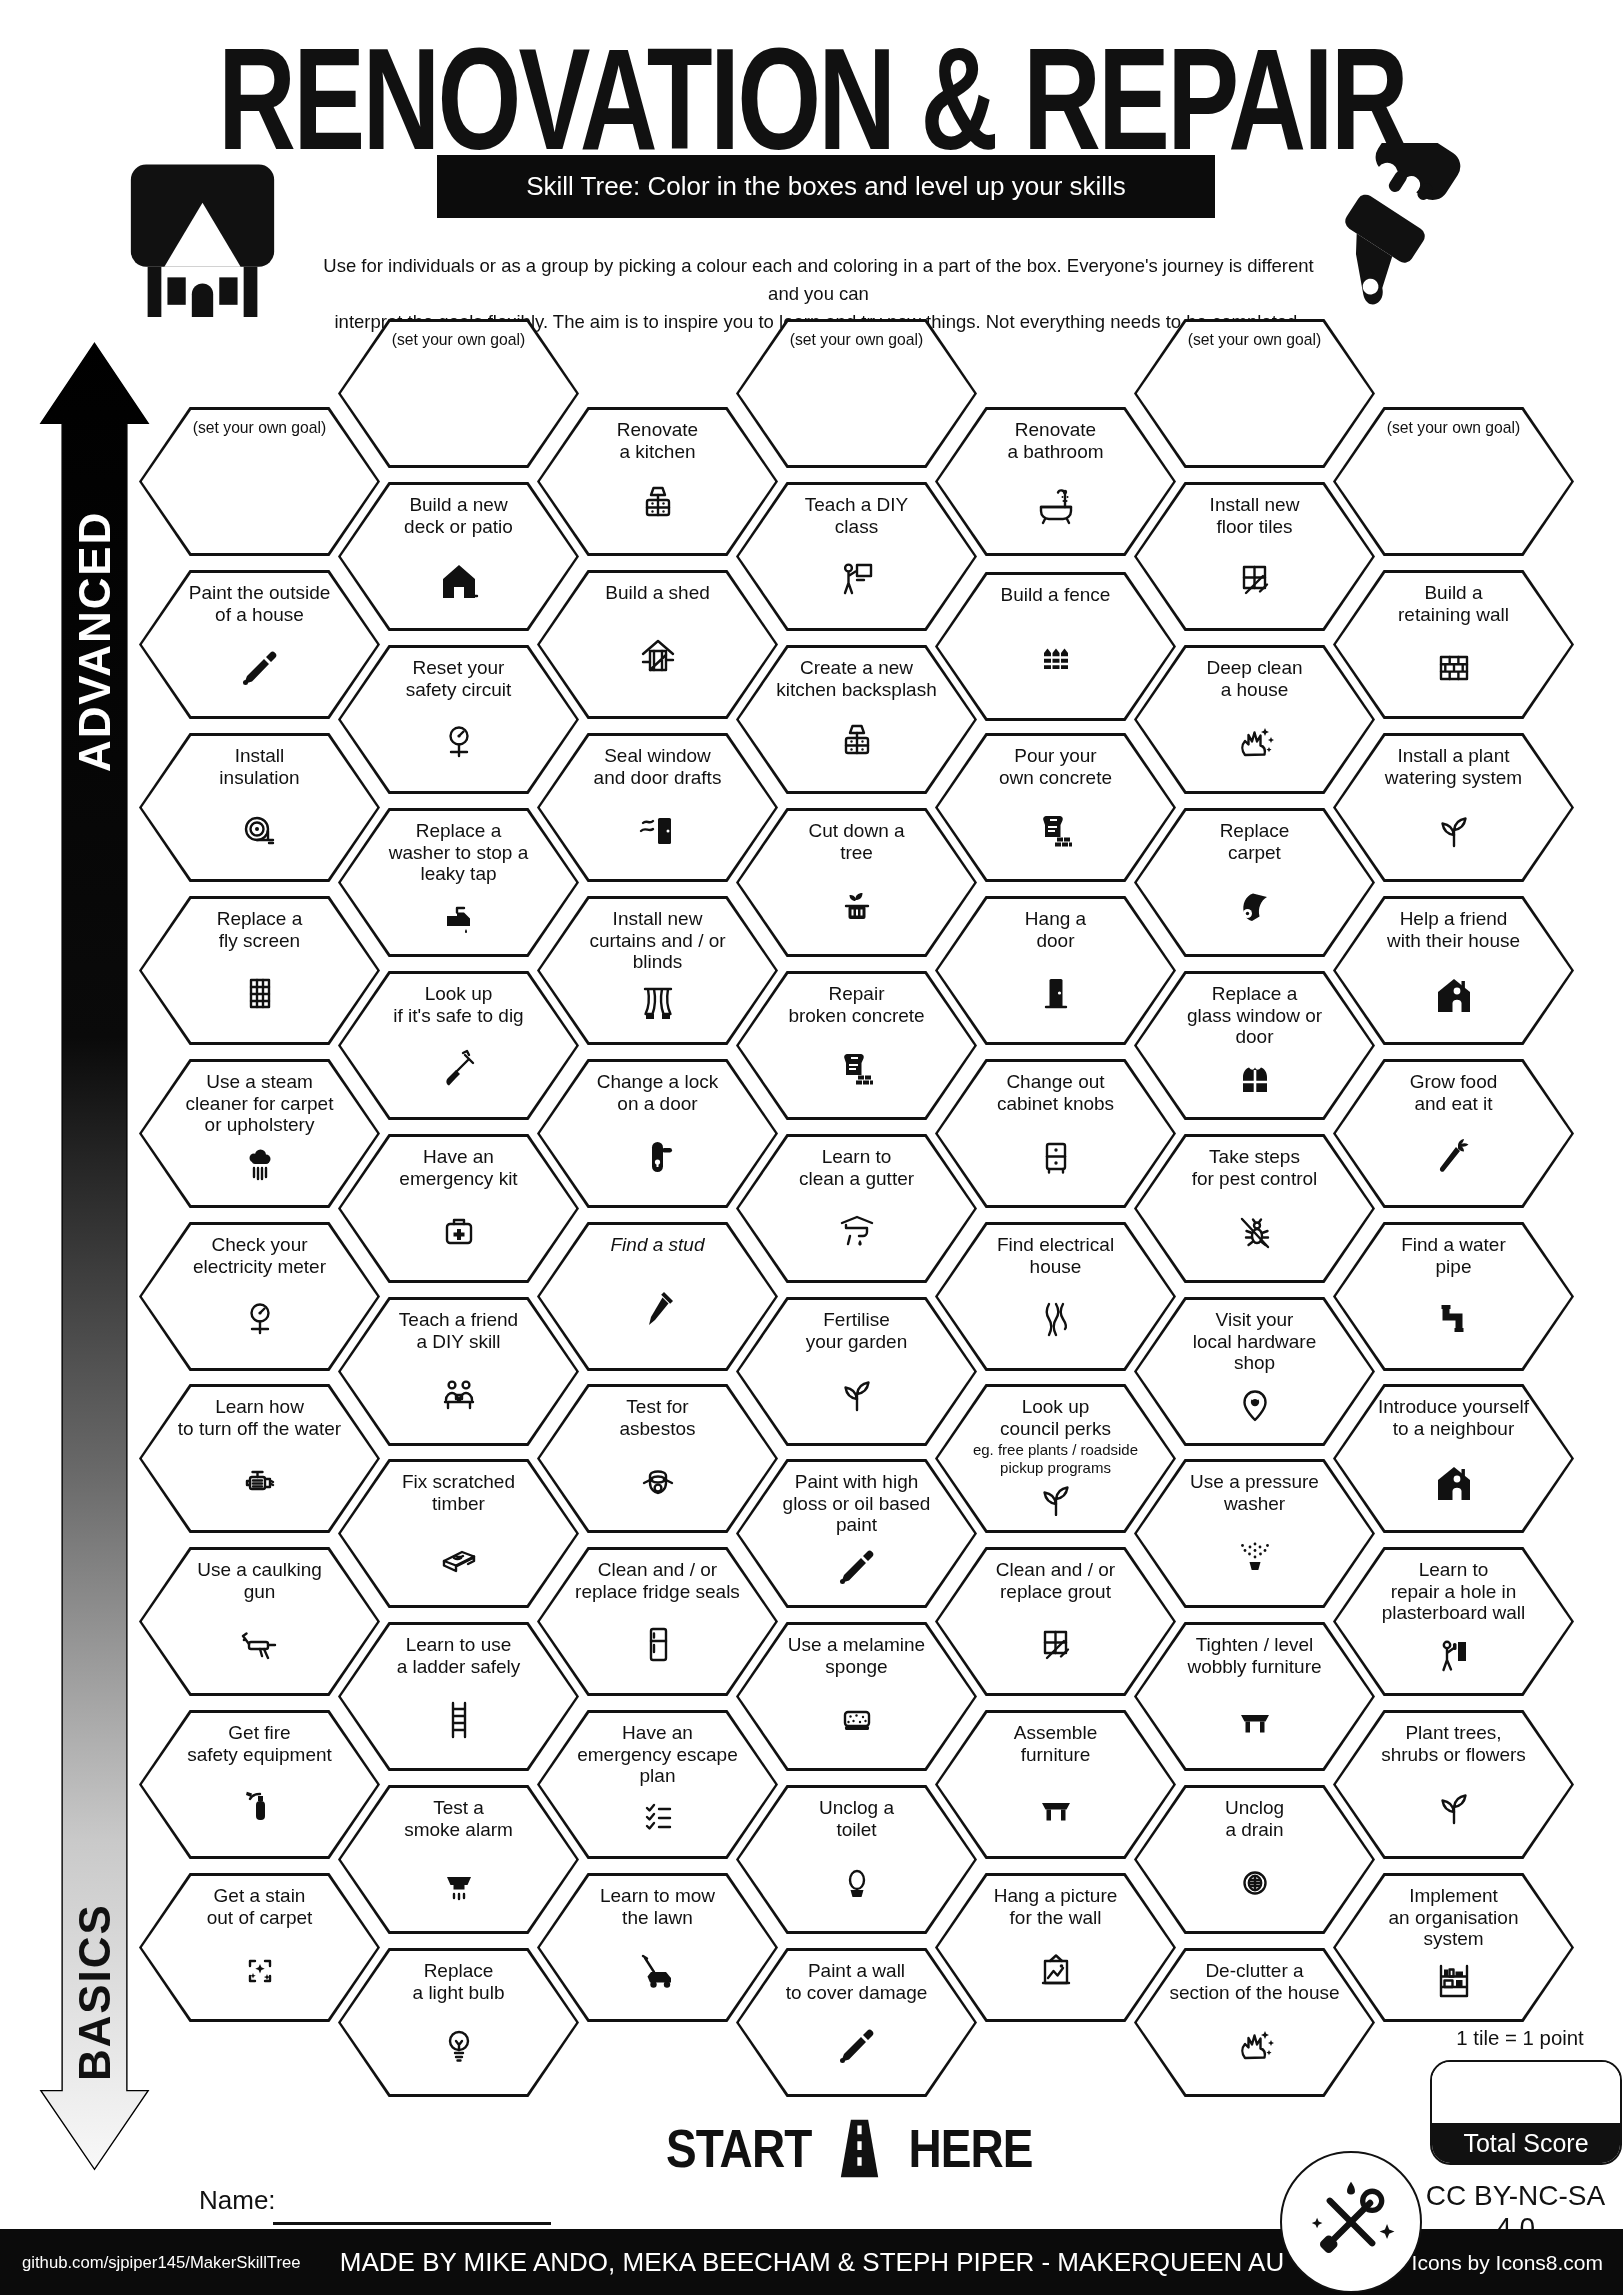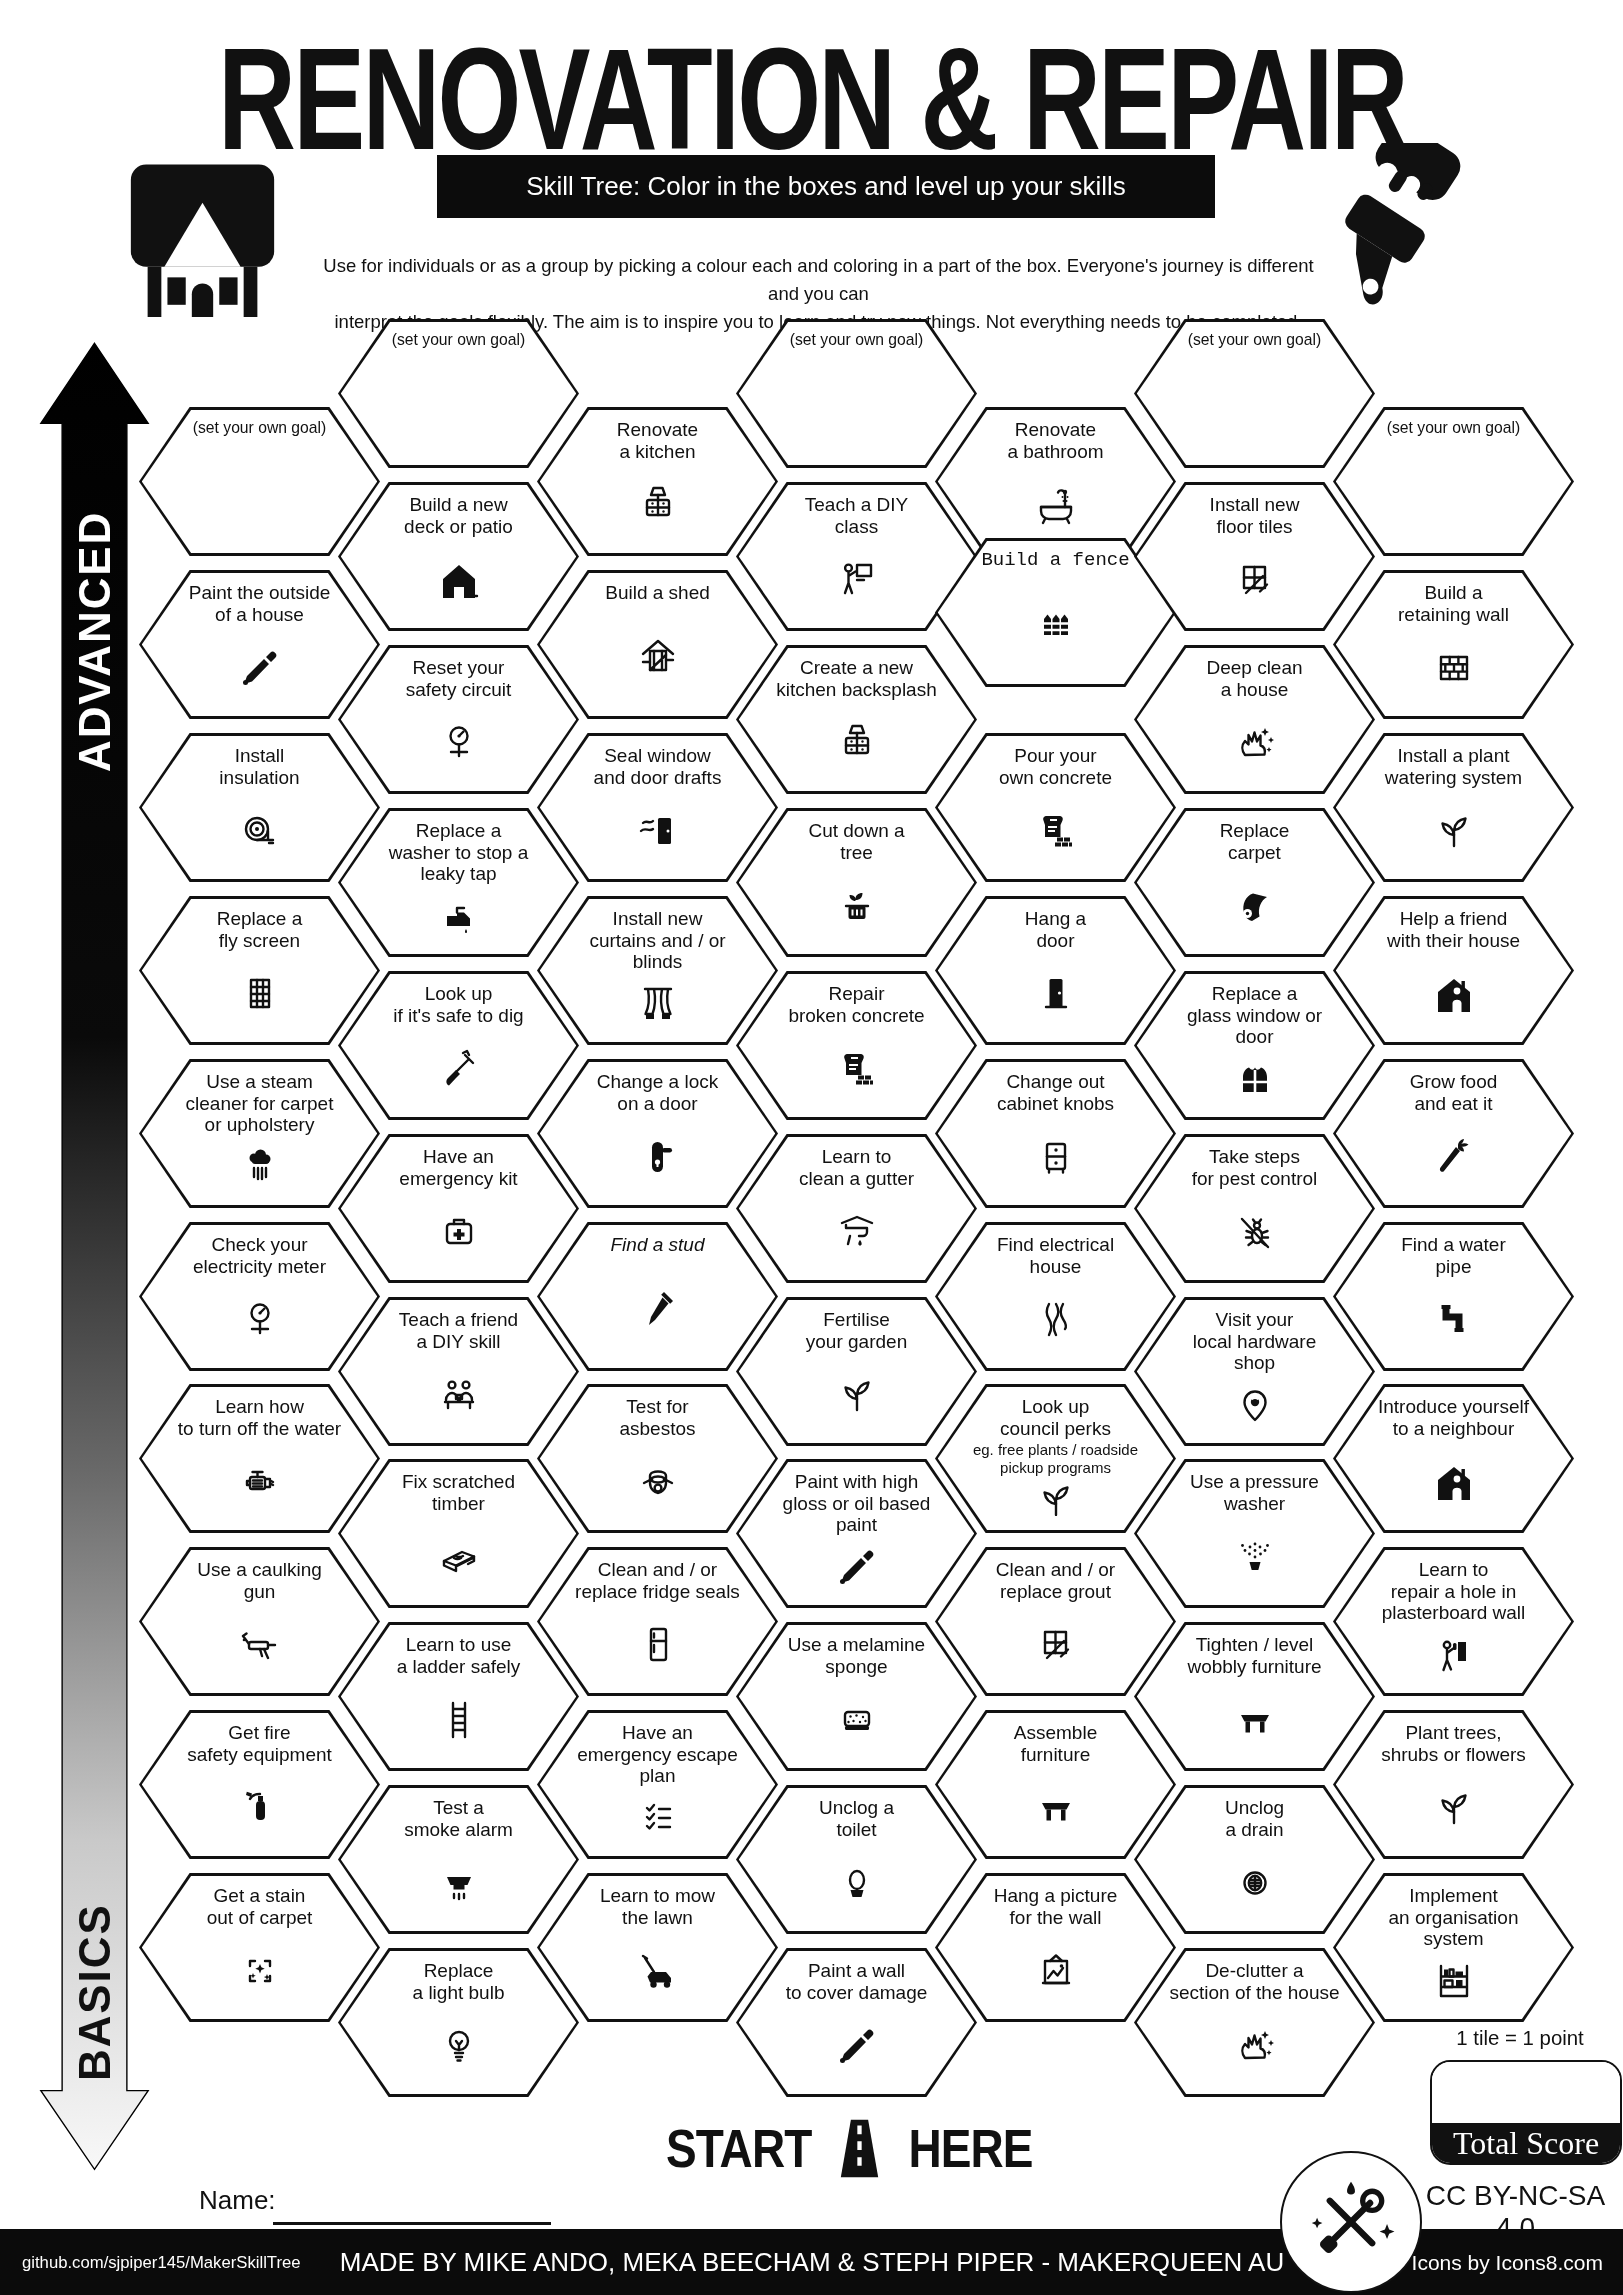--- a/index.html
+++ b/index.html
@@ -35,21 +35,21 @@
   
   .start-here{position:absolute;left:666px;top:2114px;display:flex;align-items:center;gap:14px;}
   .start-here .word{font-size:46px;font-weight:900;letter-spacing:-0.9px;transform:scaleY(1.15);}
   .name-row{position:absolute;left:199px;top:2185px;font-size:26px;}
   .name-line{position:absolute;left:273px;top:2222px;width:278px;height:3.2px;background:#111;}
   .tile-note{position:absolute;left:1416px;top:2027px;width:208px;text-align:center;font-size:20.4px;}
   .score-box{position:absolute;left:1430px;top:2060px;width:192px;height:105px;border:2.8px solid #111;
        border-radius:20.4px;box-sizing:border-box;overflow:hidden;background:#fff;display:flex;flex-direction:column;}
   .score-fill{flex:1;background:#fff;}
   .score-strip{height:40px;background:#111;display:flex;align-items:center;justify-content:center;}
-  .score-strip span{color:#fff;font-size:32px;font-family:Liberation Serif, serif;}
+  .score-strip span{color:#fff;font-size:25px;}
   .cc-circle{position:absolute;left:1280px;top:2151px;width:142px;height:142px;border-radius:50%;
        background:#fff;border:2.8px solid #111;box-sizing:border-box;z-index:5;
        display:flex;align-items:center;justify-content:center;}
   .cc-text{position:absolute;left:1407px;top:2180px;width:217px;text-align:center;font-size:28px;}
   .footer-bar{position:absolute;left:0;top:2229px;width:1624px;height:67px;background:#0b0b0b;z-index:3;
        display:flex;align-items:center;color:#fff;}
   .footer-left{position:absolute;left:22px;font-size:16.7px;}
   .footer-center{position:absolute;left:0;width:100%;text-align:center;font-size:26px;font-weight:500;}
   .footer-right{position:absolute;right:21px;font-size:21px;}
   .logo-home{position:absolute;left:126px;top:160px;}
@@ -892,21 +892,21 @@
         <div class="hex-inner">
           <div class="hex-label">Renovate
 a bathroom</div>
           <div class="hex-iconbox">
             <svg viewBox="0 0 48 48">
               <use href="#sym-bathtub"></use>
             </svg>
           </div>
         </div>
       </div>
-      <div class="hex" style="left: 935px; top: 538px; font-family: Liberation Mono, monospace;">
+      <div class="hex" style="left: 935px; top: 572px;">
         <div class="hex-inner">
           <div class="hex-label">Build a fence</div>
           <div class="hex-iconbox">
             <svg viewBox="0 0 48 48">
               <use href="#sym-fence"></use>
             </svg>
           </div>
         </div>
       </div>
       <div class="hex" style="left: 935px; top: 733px;">

